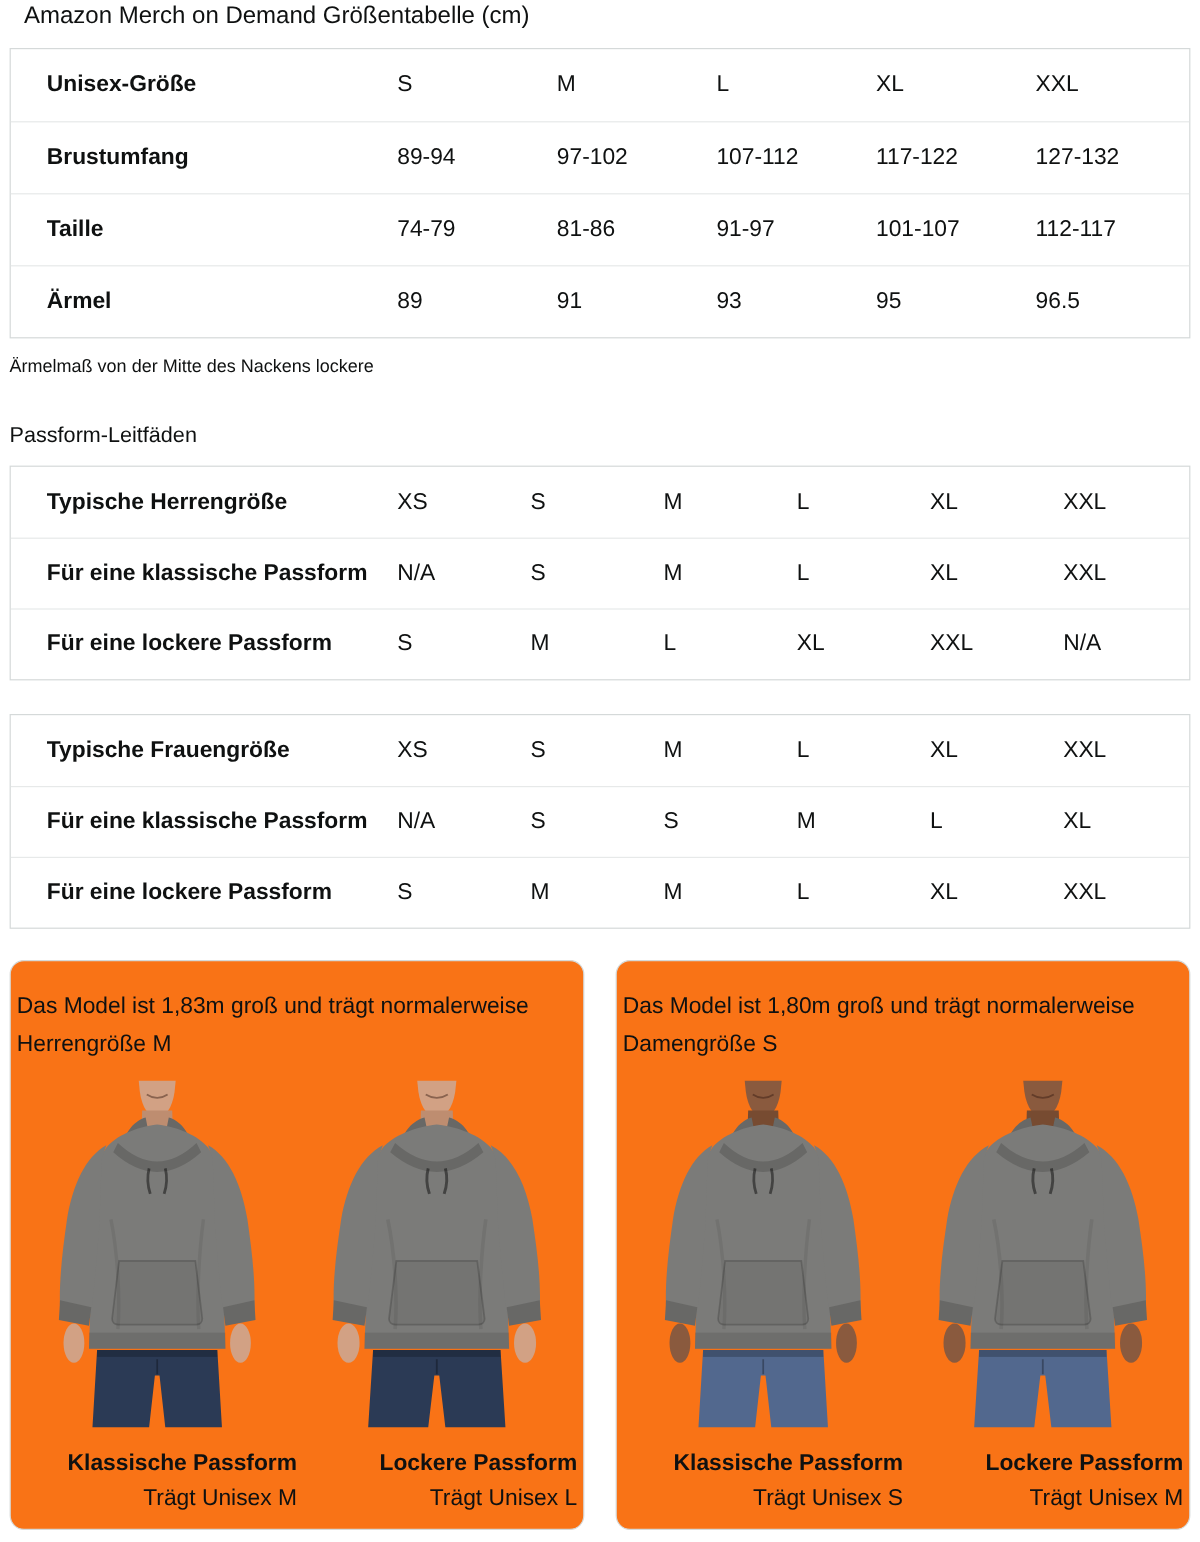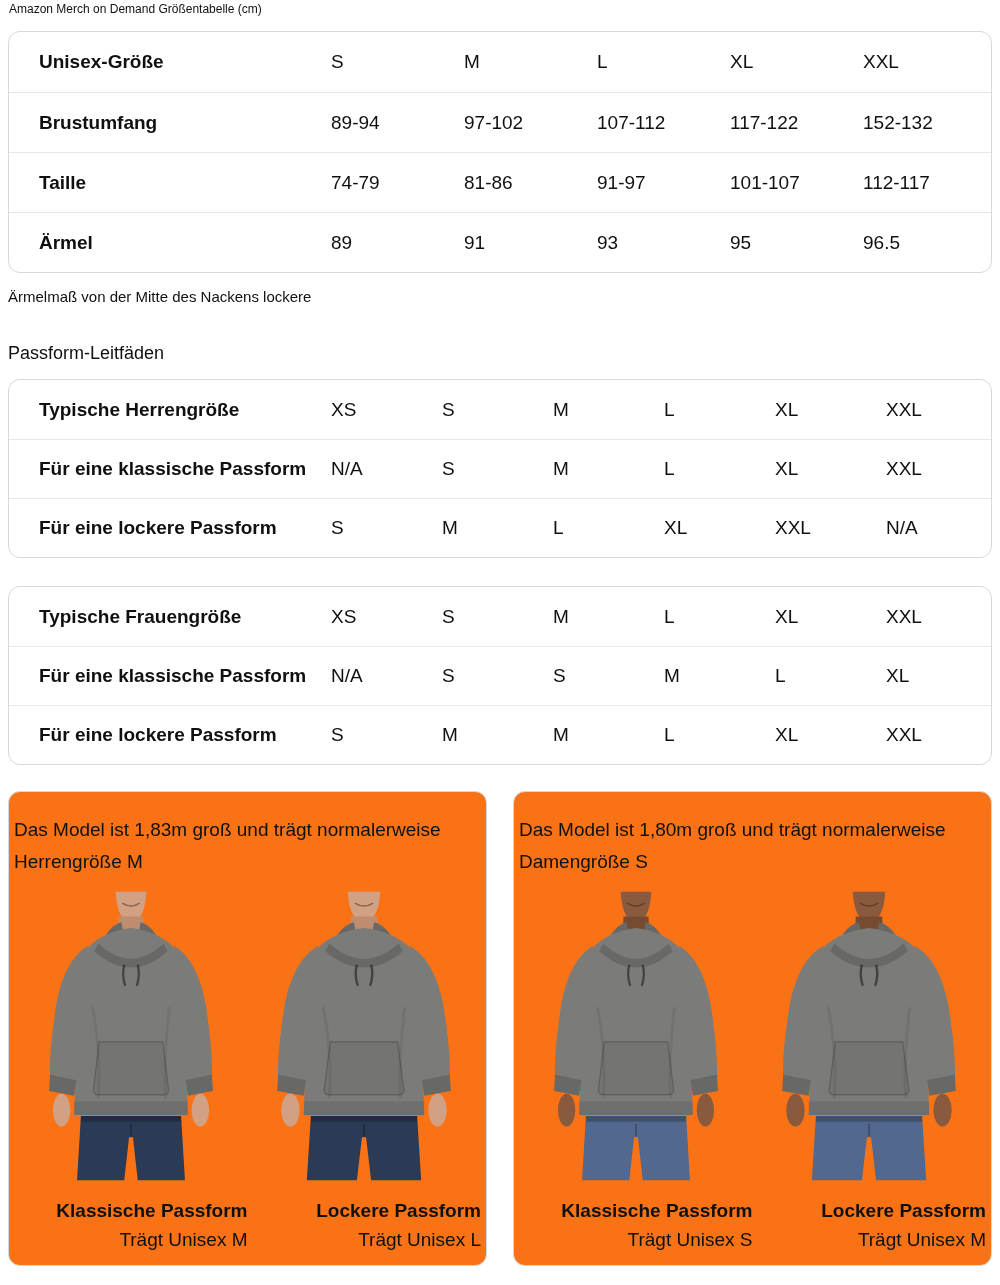--- a/index.html
+++ b/index.html
@@ -7,23 +7,23 @@
     --hoodie:#7B7B79; --hoodie-dark:#686866;
     --jeans-men:#2B3A55; --jeans-women:#52688E;
     --skin-light:#D2A184; --skin-light-shadow:#BE8D70;
     --skin-dark:#8A5A3E; --skin-dark-shadow:#774B31;
   }
   *{box-sizing:border-box;}
   html,body{margin:0;padding:0;background:#fff;}
   body{width:1000px;font-family:"Liberation Sans",sans-serif;color:var(--text);}
   .page{padding:2px 8px 12px;}
 
-  .page-title{font-size:12px;font-weight:400;margin:0 1px 15px;}
-
-  .table{border:1px solid var(--table-border);border-radius:12px;background:#fff;overflow:hidden;}
+  .page-title{font-size:20px;font-weight:400;margin:0 12px 15px;}
+
+  .table{border:1px solid var(--table-border);border-radius:0;background:#fff;overflow:hidden;}
   .trow{display:grid;align-items:center;padding:0 30px;}
   .trow + .trow{border-top:1px solid var(--row-divider);}
   .t1 .trow{height:60px;grid-template-columns:292px repeat(4,133px) 1fr;}
   .t2 .trow{height:59px;grid-template-columns:292px repeat(5,111px) 1fr;}
   .cell{font-size:19px;white-space:nowrap;}
   .cell.label{font-weight:700;}
 
   .note{font-size:15px;margin:15px 0 0;}
   .fit-heading{font-size:18px;font-weight:400;margin:38px 0 15px;}
   .fit-table + .fit-table{margin-top:28px;}
@@ -102,21 +102,21 @@
       <div class="cell">L</div>
       <div class="cell">XL</div>
       <div class="cell">XXL</div>
     </div>
     <div class="trow">
       <div class="cell label">Brustumfang</div>
       <div class="cell">89-94</div>
       <div class="cell">97-102</div>
       <div class="cell">107-112</div>
       <div class="cell">117-122</div>
-      <div class="cell">152-132</div>
+      <div class="cell">127-132</div>
     </div>
     <div class="trow">
       <div class="cell label">Taille</div>
       <div class="cell">74-79</div>
       <div class="cell">81-86</div>
       <div class="cell">91-97</div>
       <div class="cell">101-107</div>
       <div class="cell">112-117</div>
     </div>
     <div class="trow">

